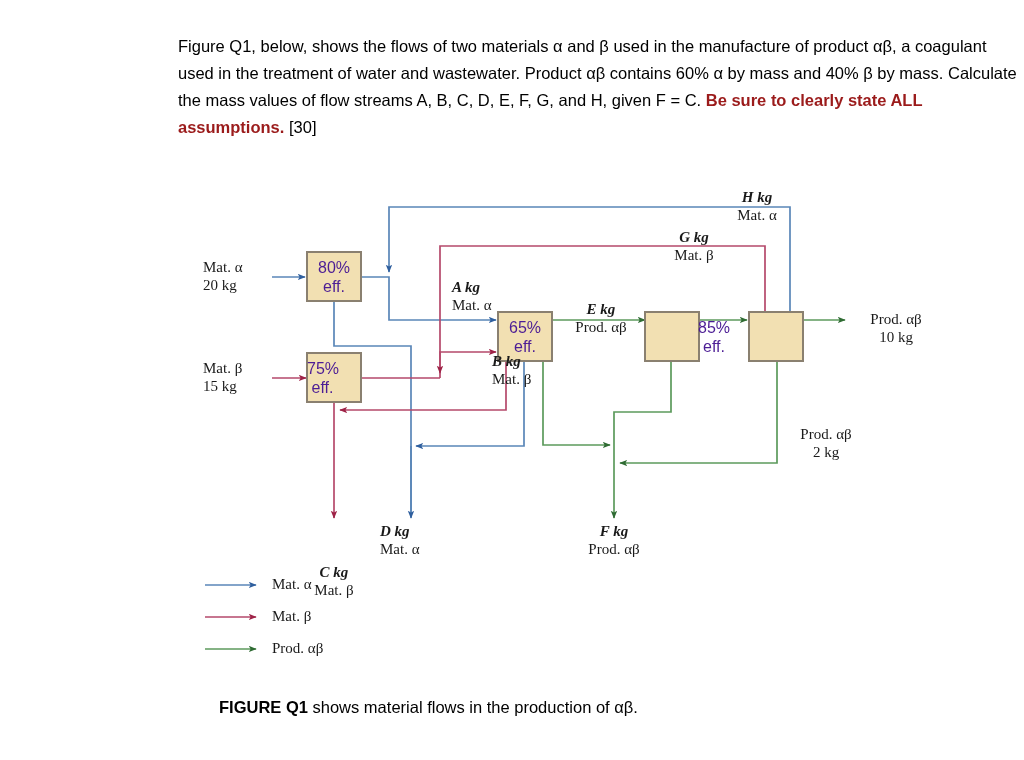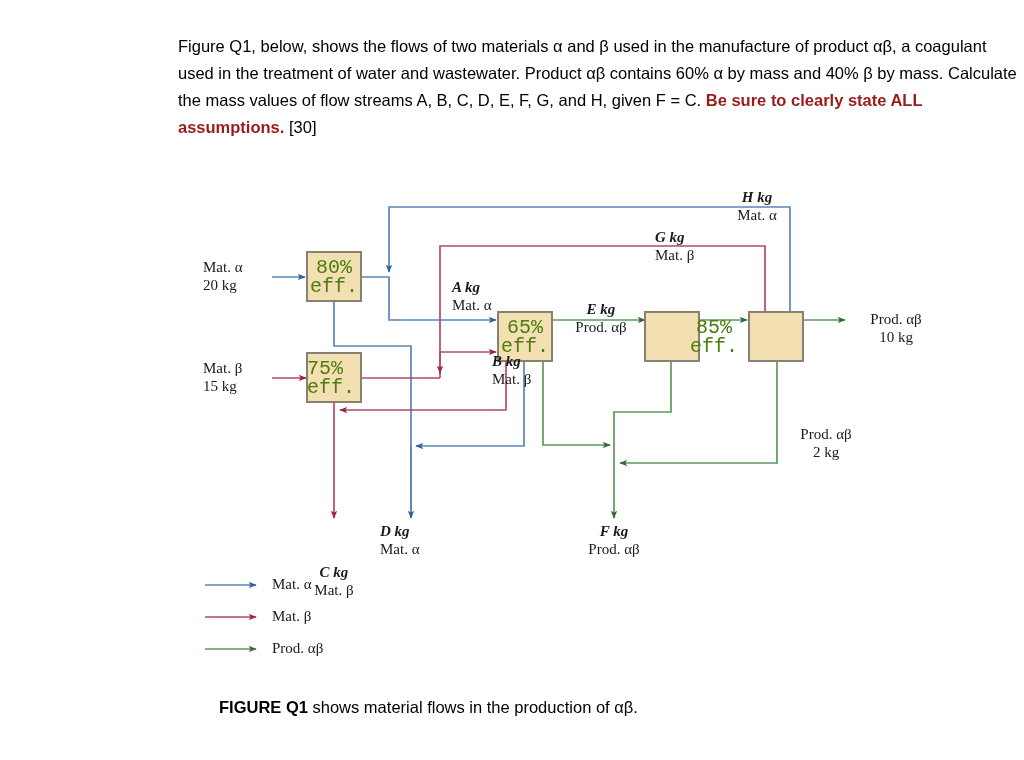--- a/index.html
+++ b/index.html
@@ -59,23 +59,23 @@
     font-size: 15px;
     color: #1a1a1a;
     white-space: nowrap;
     line-height: 18px;
   }
   .fig-text.centered {
     text-align: center;
   }
   .box-label {
     position: absolute;
-    font-family: Liberation Mono, monospace;
-    font-size: 20px;
-    color: #4d7c0f;
+    font-family: Liberation Sans, sans-serif;
+    font-size: 16px;
+    color: #4c1d95;
     text-align: center;
     white-space: nowrap;
     line-height: 19px;
     pointer-events: none;
   }
   .stream-label {
     position: absolute;
     font-family: "Liberation Serif", serif;
     font-size: 15px;
     color: #1a1a1a;
@@ -235,21 +235,21 @@
   <div class="stream-label centered" style="left:565px; top:140px; width:72px; text-align:center;">
     <div class="id">E kg</div>
     <div>Prod. αβ</div>
   </div>
 
   <div class="stream-label centered" style="left:578px; top:362px; width:72px; text-align:center;">
     <div class="id">F kg</div>
     <div>Prod. αβ</div>
   </div>
 
-  <div class="stream-label centered" style="left:655px; top:68px; width:78px; text-align:left;">
+  <div class="stream-label centered" style="left:655px; top:68px; width:78px; text-align:center;">
     <div class="id">G kg</div>
     <div>Mat. β</div>
   </div>
 
   <div class="stream-label centered" style="left:718px; top:28px; width:78px; text-align:center;">
     <div class="id">H kg</div>
     <div>Mat. α</div>
   </div>
 
   <div class="fig-text centered" style="left:851px; top:150px; width:90px; text-align:center;">

